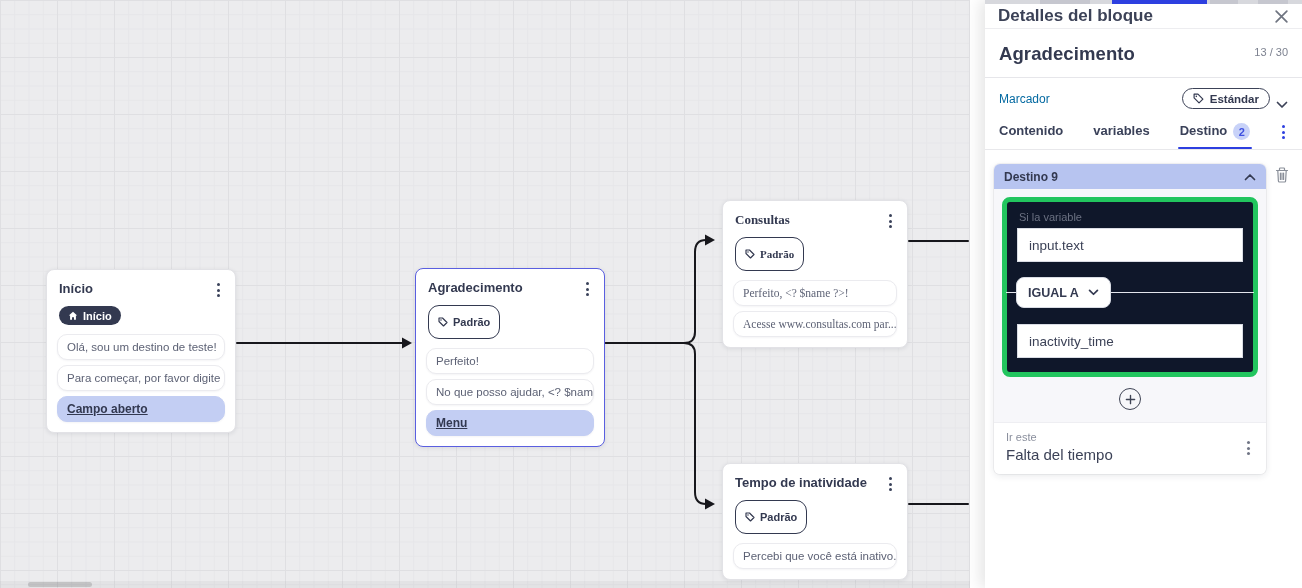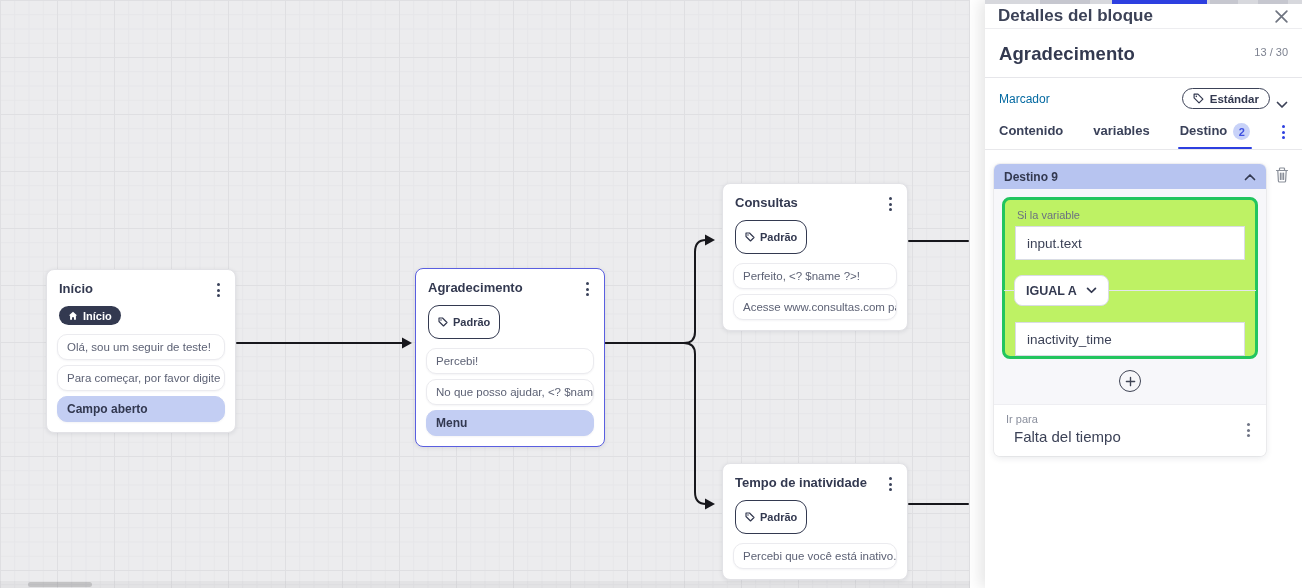--- a/index.html
+++ b/index.html
@@ -28,21 +28,21 @@
   .kebab { display:flex; flex-direction:column; gap:2.5px; padding:2px 3px; cursor:pointer; color:#3a4159; }
   .kebab i { width:3px; height:3px; border-radius:50%; background:currentColor; }
   .badge-row { margin:7px 0 9px; padding:0 2px; }
   .pill-dark { display:inline-flex; align-items:center; gap:5px; background:#333950; color:#fff;
     border-radius:10px; height:19px; padding:0 9px; font-size:11px; font-weight:700; }
   .pill-outline { display:inline-flex; align-items:center; gap:5px; background:#fff; color:#333950;
     border:1.3px solid #333950; border-radius:11px; height:14px; padding:16px 9px; font-size:11px; font-weight:700; }
   .node-item { margin-top:5px; height:26px; line-height:24px; background:#fff; border:1px solid #ebebef;
     border-radius:10px; font-size:11.5px; color:#5d6275; padding:0 9px; white-space:nowrap; overflow:hidden;
     box-shadow:0 1px 2px rgba(40,45,70,0.05); }
-  .node-item.highlight { background:#c3cef3; border-color:#c3cef3; color:#323850; font-weight:700; font-size:12px; }
+  .node-item.highlight { background:#c3cef3; border-color:#c3cef3; color:#323850; font-weight:700; font-size:12px;text-decoration:underline; }
 
   
   .panel { position:absolute; left:985px; top:0; width:317px; height:588px; background:#fff;
     box-shadow:-5px 0 14px rgba(0,0,0,0.10); }
   .top-strip { position:relative; height:4px; background:#d7d8dd; }
   .top-strip .seg { position:absolute; top:0; height:4px; background:#c6c7cf; }
   .top-strip .seg.blue { background:#2d3fe0; }
 
   .panel-header { height:25px; display:flex; align-items:center; justify-content:space-between; padding:0 13px;
     border-bottom:1px solid #ededf0; }
@@ -70,37 +70,37 @@
 
   .panel-desc { padding:14px 14px 2px; font-size:12.8px; line-height:19px; color:#4c5167; }
 
   .dest-row { display:flex; align-items:flex-start; gap:8px; padding:14px 12px 0 9px; }
   .dest-card { flex:1; border-radius:6px; overflow:hidden;
     box-shadow:0 0 0 1px rgba(30,35,60,0.05), 0 2px 7px rgba(30,35,60,0.10); }
   .dest-head { background:#b7c4f0; height:25px; display:flex; align-items:center; justify-content:space-between;
     padding:0 10px; cursor:pointer; }
   .dest-head-title { font-size:12px; font-weight:700; color:#333950; }
   .dest-body { background:#f7f7fa; padding:8px 8px 0; }
-  .cond-card { background:#bef264; border:3px solid #22c55e; border-radius:8px; position:relative; }
+  .cond-card { background:#0f172a; border:5px solid #22c55e; border-radius:8px; padding-bottom:14px; position:relative; }
   .cond-label { font-size:11px; color:#6b7182; padding:9px 12px 3px; }
   .cond-input { display:block; width:calc(100% - 20px); margin:2px 10px 0; height:34px; background:#fff;
     border:1px solid #d9dce4; border-radius:0; font-family:"Liberation Sans",sans-serif;
     font-size:13.5px; color:#3c4257; padding:0 11px; outline:none; }
   .op-row { position:relative; height:31px; margin-top:15px; }
   .op-row .rule { position:absolute; left:-1px; right:-1px; top:15px; height:1px; background:#e3e5ed; }
   .op-pill { position:absolute; left:9px; top:0; height:31px; background:#fff; border:1px solid #d9dce4;
     border-radius:8px; padding:0 11px; display:inline-flex; align-items:center; gap:9px;
     font-size:12.5px; font-weight:700; color:#333950; cursor:pointer; }
   .cond-input.second { margin-top:16px; }
   .plus-row { text-align:center; padding:11px 0 13px; }
   .plus-btn { width:22px; height:22px; border:1.4px solid #3f4455; border-radius:50%; background:transparent;
     color:#3f4455; font-size:16px; line-height:18px; cursor:pointer; display:inline-flex; align-items:center; justify-content:center; }
   .goto-section { position:relative; background:#fff; padding:8px 12px 11px; box-shadow:0 -1px 0 rgba(30,35,60,0.04); }
   .goto-label { font-size:11px; color:#8a8f9d; }
-  .goto-value { font-size:15px; color:#3c4257; margin-top:3px;margin-left:8px; }
+  .goto-value { font-size:15px; color:#3c4257; margin-top:3px; }
   .goto-kebab { position:absolute; right:13px; top:16px; color:#707585; }
 
   .trash-btn { margin-top:2px; color:#8a8f99; }
 
   svg { display:block; }
 </style>
 </head>
 <body>
 
 <div class="canvas">
@@ -130,21 +130,21 @@
         </span>
     </div>
     <div class="badge-row">
       <span class="pill-dark">
         <svg width="10" height="10" viewBox="0 0 12 12">
             <path d="M6 1 L11 5.5 H9.5 V10.5 H7.2 V7.4 H4.8 V10.5 H2.5 V5.5 H1 Z" fill="#fff"></path>
           </svg>
         <span>Início</span>
       </span>
     </div>
-    <div class="node-item">Olá, sou um seguir de teste!</div>
+    <div class="node-item">Olá, sou um destino de teste!</div>
     <div class="node-item">Para começar, por favor digite o ...</div>
     <div class="node-item highlight">Campo aberto</div>
   </div>
 
   <div class="node selected" style="left:415px; top:268px; width:190px;">
     <div class="node-head">
       <span class="node-title">Agradecimento</span>
       <span class="kebab">
           <i></i>
           <i></i>
@@ -153,26 +153,26 @@
     </div>
     <div class="badge-row">
       <span class="pill-outline">
         <svg width="10" height="10" viewBox="0 0 12 12">
             <path d="M1.2 1.2 H5.4 L10.8 6.6 L6.6 10.8 L1.2 5.4 Z" fill="none" stroke="#333950" stroke-width="1.4" stroke-linejoin="round"></path>
             <circle cx="3.6" cy="3.6" r="0.9" fill="#333950"></circle>
           </svg>
         <span>Padrão</span>
       </span>
     </div>
-    <div class="node-item">Percebi!</div>
+    <div class="node-item">Perfeito!</div>
     <div class="node-item">No que posso ajudar, &lt;? $name ...</div>
     <div class="node-item highlight">Menu</div>
   </div>
 
-  <div class="node" style="left:722px; top:183px; width:186px;">
+  <div class="node" style="left:722px; top:200px; width:186px;font-family:Liberation Serif, serif;">
     <div class="node-head">
       <span class="node-title">Consultas</span>
       <span class="kebab">
           <i></i>
           <i></i>
           <i></i>
         </span>
     </div>
     <div class="badge-row">
       <span class="pill-outline">
@@ -298,21 +298,21 @@
         </div>
         <div class="plus-row">
           <button class="plus-btn">
             <svg width="11" height="11" viewBox="0 0 12 12">
                 <path d="M6 1.5 V10.5 M1.5 6 H10.5" stroke="#3f4455" stroke-width="1.5" stroke-linecap="round"></path>
               </svg>
           </button>
         </div>
       </div>
       <div class="goto-section">
-        <div class="goto-label">Ir para</div>
+        <div class="goto-label">Ir este</div>
         <div class="goto-value">Falta del tiempo</div>
         <span class="kebab goto-kebab">
             <i></i>
             <i></i>
             <i></i>
           </span>
       </div>
     </div>
     <button class="icon-btn trash-btn">
       <svg width="16" height="18" viewBox="0 0 16 18">

